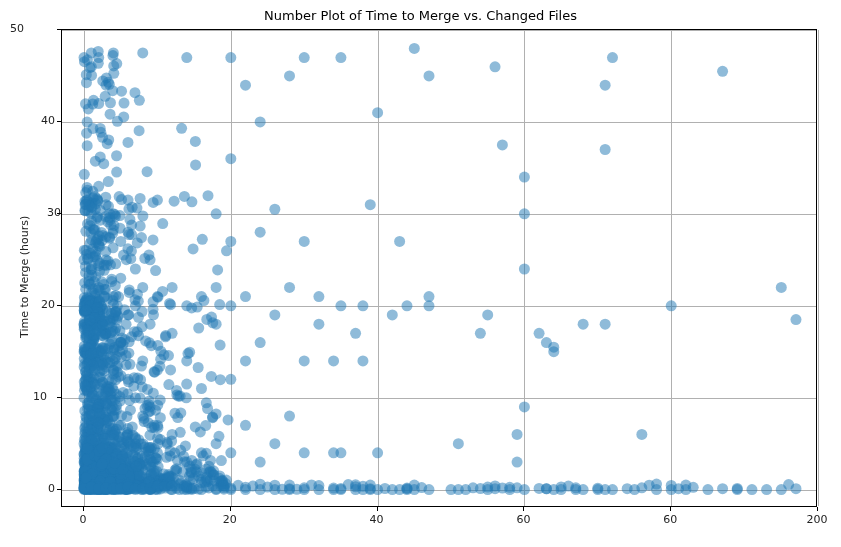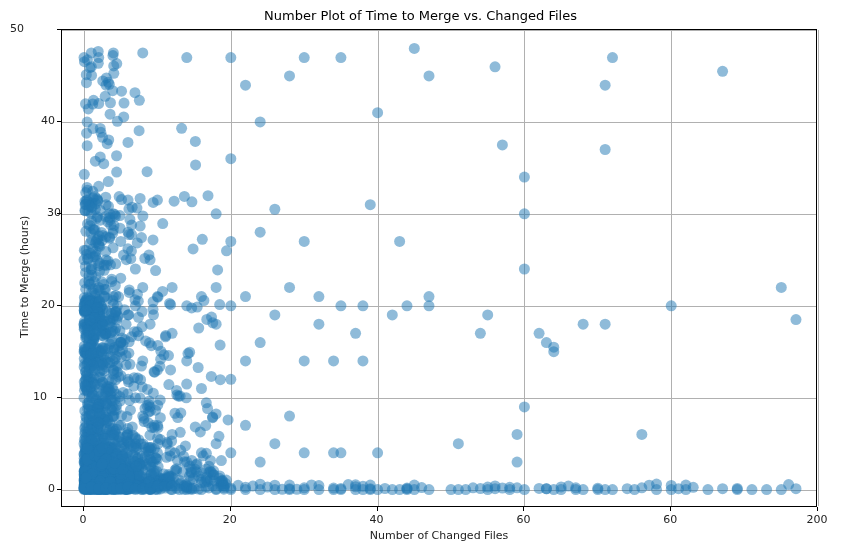--- a/index.html
+++ b/index.html
@@ -2381,21 +2381,20 @@
       <div class="gridline vgrid" style="left: 609.204px;"></div>
       <div class="gridline vgrid" style="left: 756px;"></div>
       <div class="gridline hgrid" style="top: 459.615px;"></div>
       <div class="gridline hgrid" style="top: 367.692px;"></div>
       <div class="gridline hgrid" style="top: 275.769px;"></div>
       <div class="gridline hgrid" style="top: 183.846px;"></div>
       <div class="gridline hgrid" style="top: 91.9231px;"></div>
       <div class="gridline hgrid" style="top: 0px;"></div>
     </div>
 
-  <div class="xlabel" id="xlabel" style="left: 61px; width: 756px; top: 529px;">Number of Changed Files</div>
 
   <div class="ylabel" id="ylabel" style="left: 18px; top: 338px;">Time to Merge (hours)</div>
 
 <div class="tick xtick" style="left: 83.0194px; top: 507px;"></div>
     <div class="ticklabel" style="left: 68.0194px; width: 30px; top: 513px;">0</div>
     <div class="tick xtick" style="left: 229.816px; top: 507px;"></div>
     <div class="ticklabel" style="left: 214.816px; width: 30px; top: 513px;">20</div>
     <div class="tick xtick" style="left: 376.612px; top: 507px;"></div>
     <div class="ticklabel" style="left: 361.612px; width: 30px; top: 513px;">40</div>
     <div class="tick xtick" style="left: 523.408px; top: 507px;"></div>

